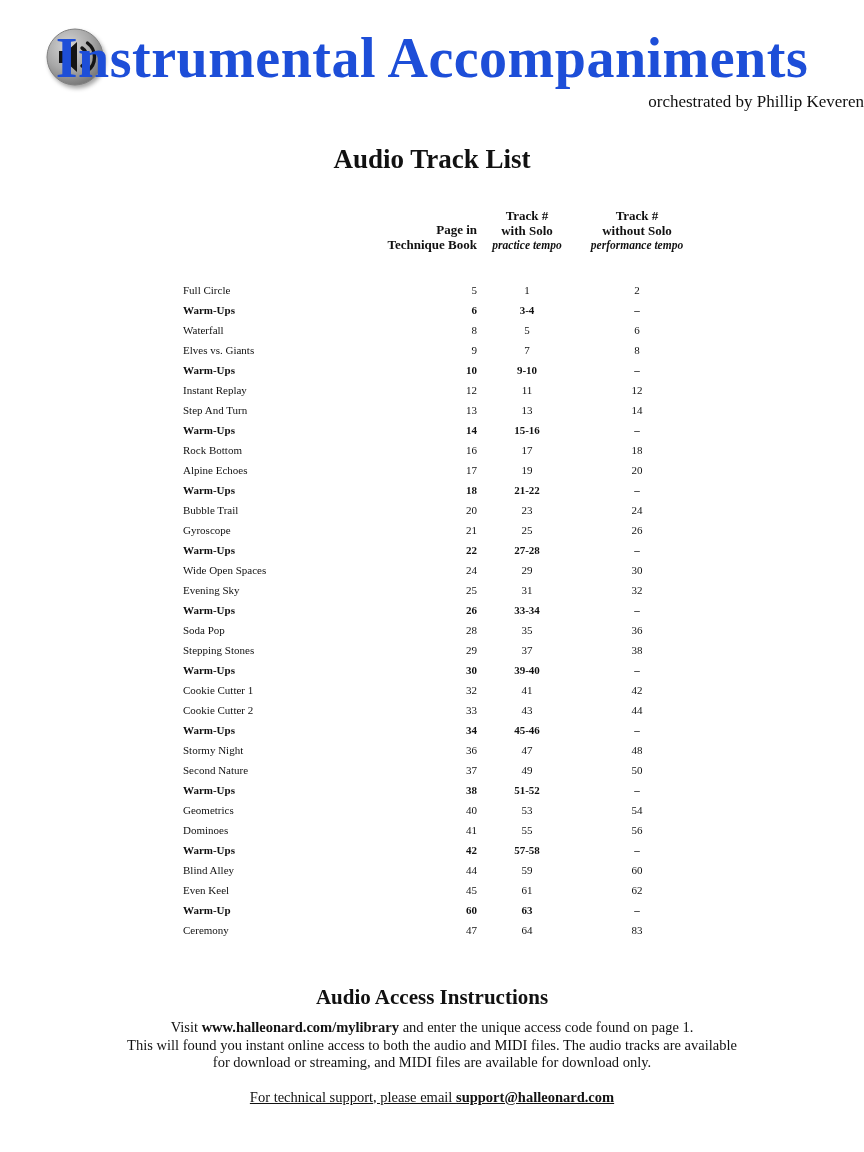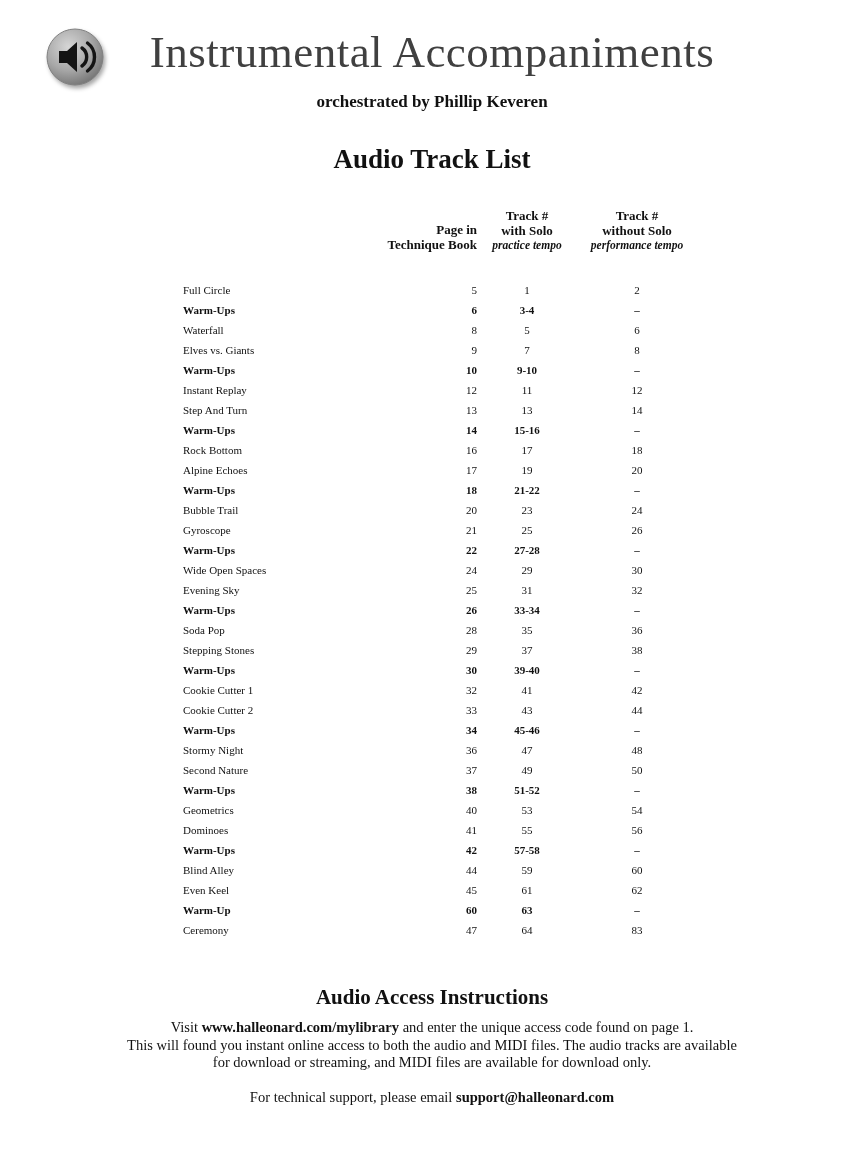--- a/index.html
+++ b/index.html
@@ -18,27 +18,27 @@
 
   
   .audio-icon {
     position: absolute; left: 46px; top: 28px;
     width: 60px; height: 60px;
   }
   .audio-icon svg { filter: drop-shadow(2px 3px 2px rgba(0,0,0,0.35)); }
   .main-title {
     position: absolute; left: 0; top: 26px; width: 100%;
     text-align: center;
-    font-size: 45px; font-weight: normal; letter-spacing: 0.5px;
-    color: #404040;
+    font-size: 56px; font-weight: bold; letter-spacing: 0.5px;
+    color: #1d4ed8;
   }
   .subtitle {
     position: absolute; left: 0; top: 92px; width: 100%;
-    text-align: center;
-    font-size: 17px; font-weight: bold;
+    text-align: right;
+    font-size: 17px; font-weight: normal;
   }
 
   
   .tracklist-title {
     position: absolute; left: 0; top: 144px; width: 100%;
     text-align: center;
     font-size: 27px; font-weight: bold;
   }
   .track-table {
     position: absolute; left: 183px; top: 208px; width: 514px;
@@ -62,21 +62,21 @@
   
   .instructions {
     position: absolute; left: 0; top: 985px; width: 100%;
     text-align: center;
   }
   .instructions h2 { font-size: 21px; font-weight: bold; }
   .instructions .body {
     margin-top: 9px;
     font-size: 14.5px; line-height: 17.5px;
   }
-  .instructions .support { margin-top: 17px; font-size: 14.5px; }
+  .instructions .support { margin-top: 17px; font-size: 14.5px; text-decoration: underline; }
   b { font-weight: bold; }
 </style>
 </head>
 <body>
 
 <div class="page">
 
   <div class="audio-icon">
     <svg width="60" height="60" viewBox="0 0 60 60" aria-hidden="true">
       <defs>

